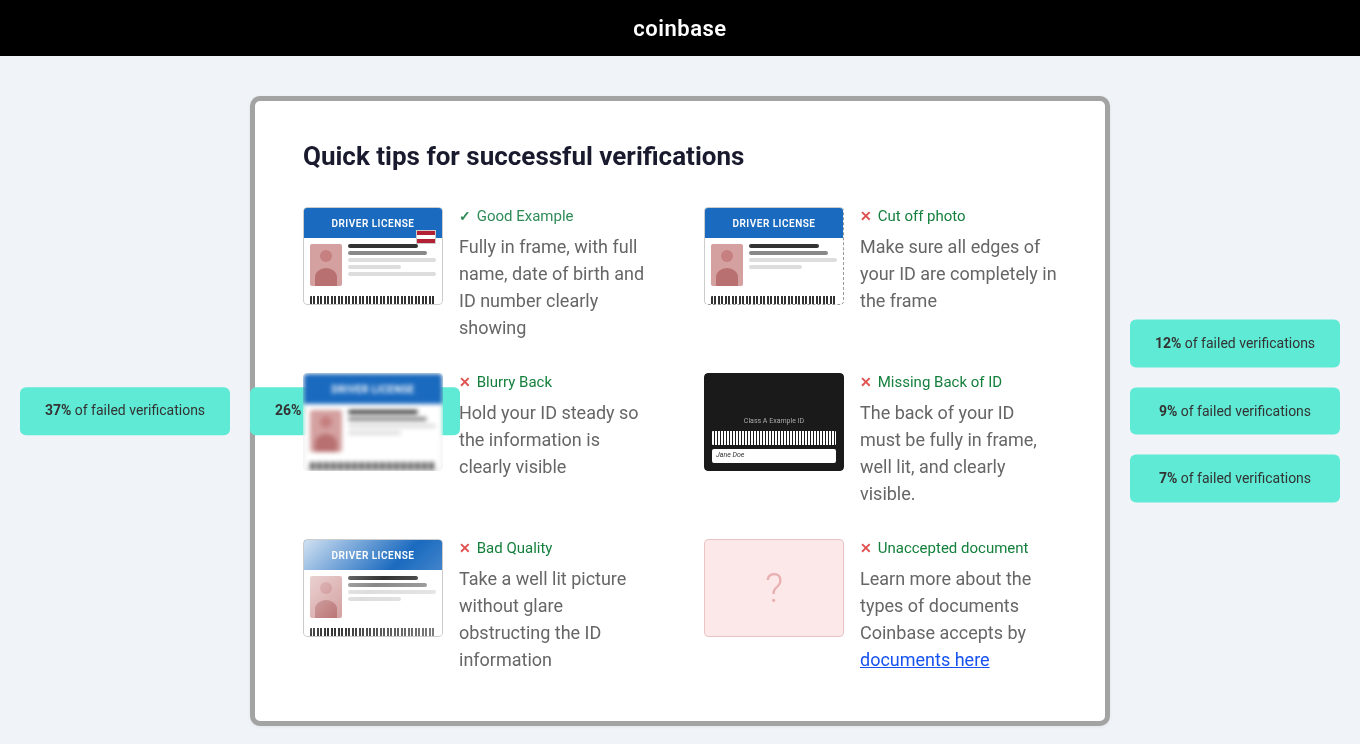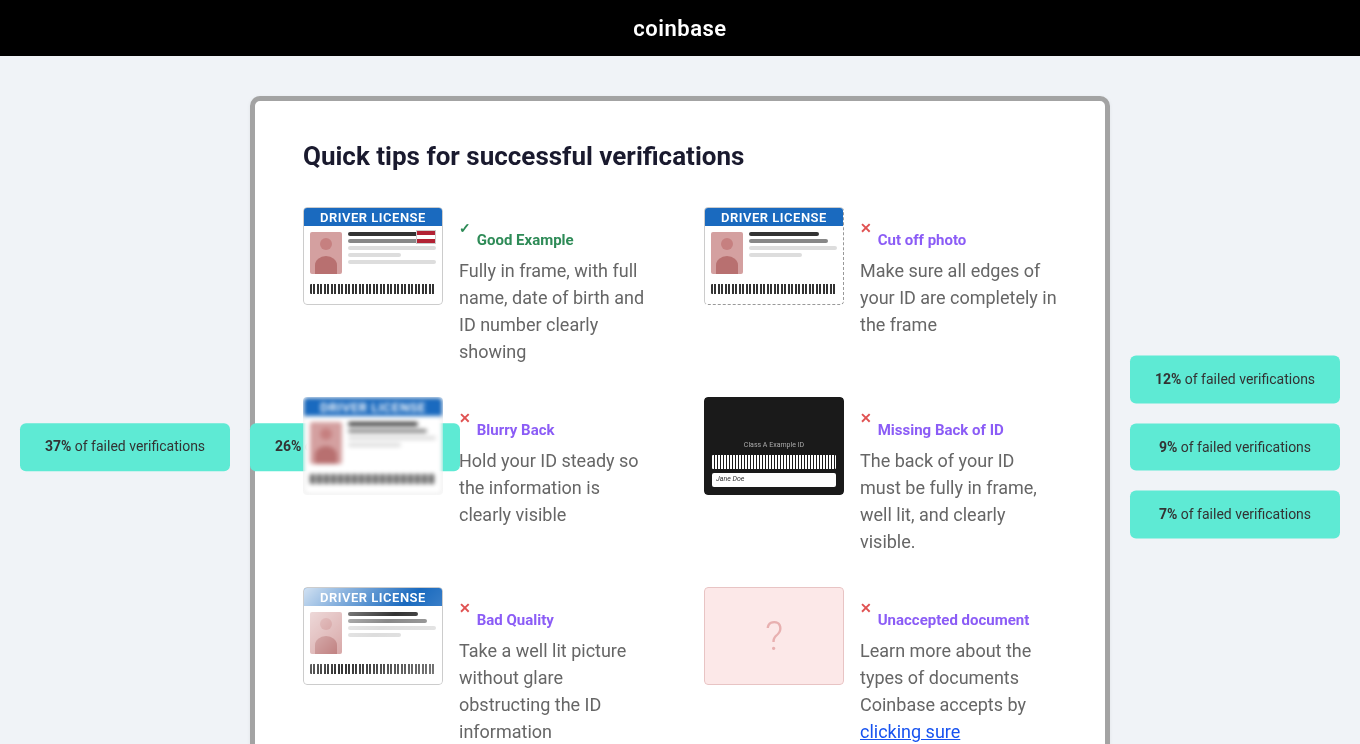--- a/index.html
+++ b/index.html
@@ -115,25 +115,24 @@
       margin-bottom: 8px;
     }
     .tip-icon {
       font-size: 14px;
       font-weight: 700;
     }
     .tip-icon.success { color: #2e8b57; }
     .tip-icon.error { color: #e05252; }
     .tip-title {
       font-size: 15px;
-      font-weight: 700;
-      margin-top: 24px;
+      font-weight: 400;
     }
     .tip-title.success { color: #2e8b57; }
-    .tip-title.error { color: #8b5cf6; }
+    .tip-title.error { color: #15803d; }
     .tip-desc {
       font-size: 18px;
       color: #666;
       line-height: 1.5;
     }
     .tip-desc a {
       color: #1652f0;
       text-decoration: underline;
     }
 
@@ -142,25 +141,25 @@
       width: 140px;
       height: 98px;
       background: white;
       border: 1px solid #ccc;
       border-radius: 4px;
       position: relative;
       overflow: hidden;
     }
     .id-card-header {
       background: #1a6abf;
-      height: 18px;
+      height: 30px;
       display: flex;
       align-items: center;
       justify-content: center;
-      font-size: 13px;
+      font-size: 10px;
       color: white;
       font-weight: 600;
       letter-spacing: 0.5px;
     }
     .id-card-body {
       display: flex;
       padding: 6px;
       gap: 6px;
     }
     .id-photo {
@@ -483,21 +482,21 @@
             <span class="question-mark">?</span>
           </div>
         </div>
         <div class="tip-content">
           <div class="tip-title-row">
             <span class="tip-icon error">✕</span>
             <span class="tip-title error">Unaccepted document</span>
           </div>
           <p class="tip-desc">
             <span>Learn more about the types of documents Coinbase accepts by</span>
-            <a href="#">clicking sure</a>
+            <a href="#">documents here</a>
           </p>
         </div>
       </div>
 
     </div>
   </div>
 
   <div class="side-badges-right">
     <div class="badge">
       <strong>12%</strong>

